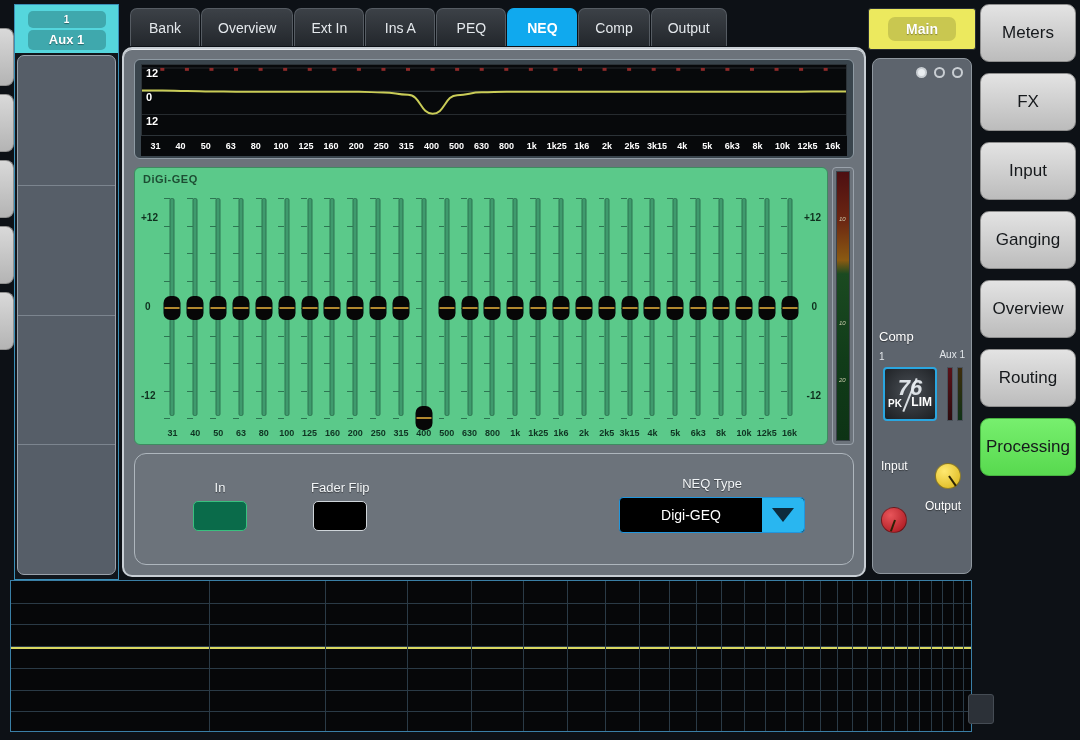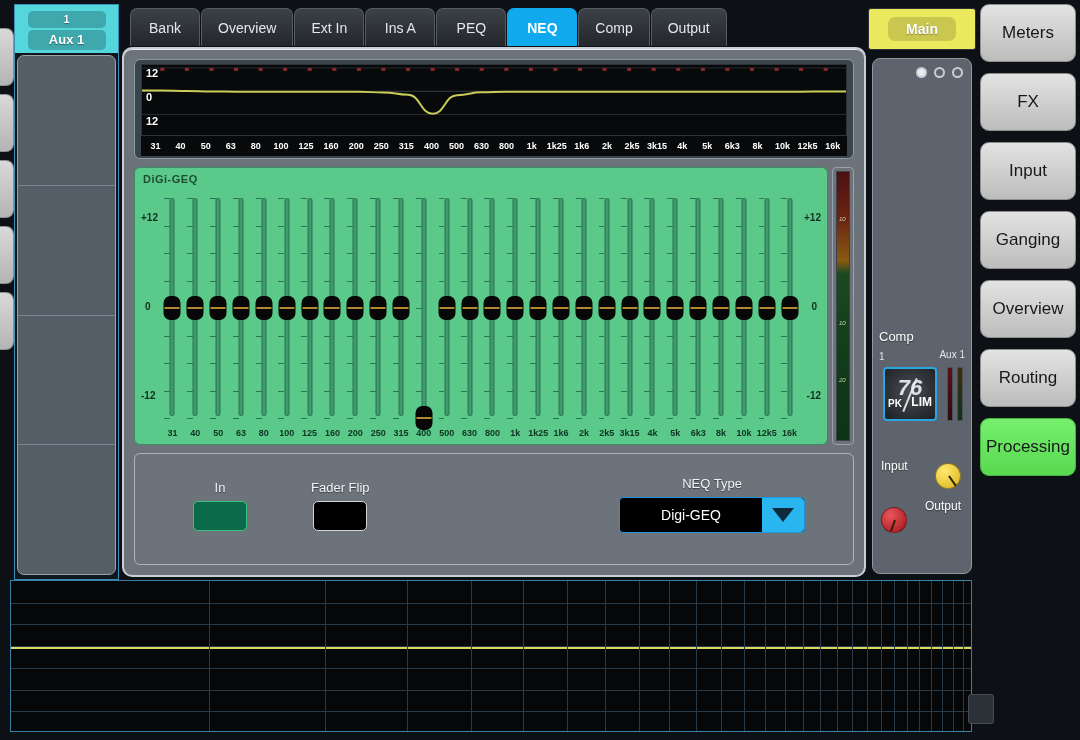--- a/index.html
+++ b/index.html
@@ -156,21 +156,21 @@
     background:linear-gradient(180deg,#4d0f12 0%,#6b2612 18%,#8a5a12 33%,#1b4a21 38%,#113c19 70%,#0d3315 100%);
     border:1px solid #3b4249;
   }
   .geq-meter-bar i{
     position:absolute; left:2px; color:#cfcfb0; font-size:6px;
   }
 
   
   .ctrlbox{
     position:absolute; left:10px; right:10px; bottom:10px; height:112px;
-    background:#6c737b; border:1px solid #aeb6bd; border-radius:6px;
+    background:#6c737b; border:1px solid #aeb6bd; border-radius:12px;
   }
   .ctrl{ position:absolute; text-align:center; }
   .ctrl-label{ color:#f2f5f7; font-size:13px; margin-bottom:6px; text-shadow:0 1px 1px #0007; }
   .btn-sm{
     width:54px; height:30px; border-radius:5px; margin:0 auto;
     border:1px solid #39c07f; background:#0a6b4a;
   }
   .btn-sm.off{ border-color:#cfd5da; background:#000; }
   .btn-lib{
     width:108px; height:36px; border-radius:5px;

